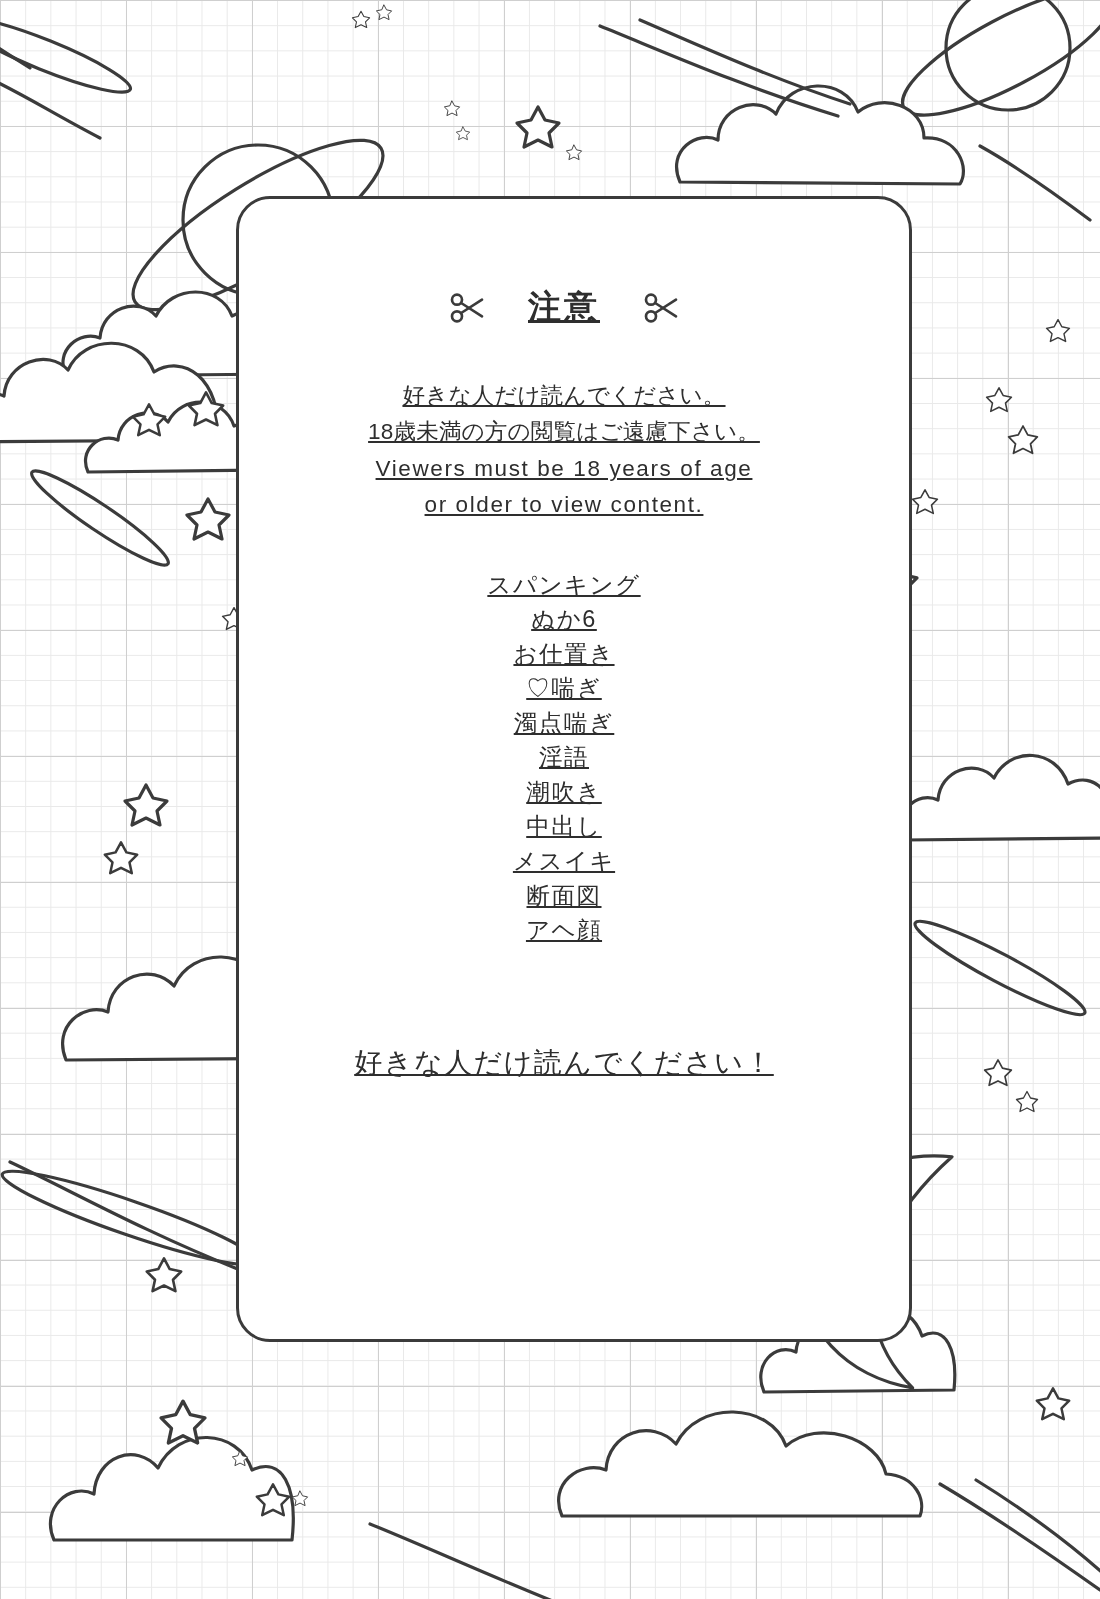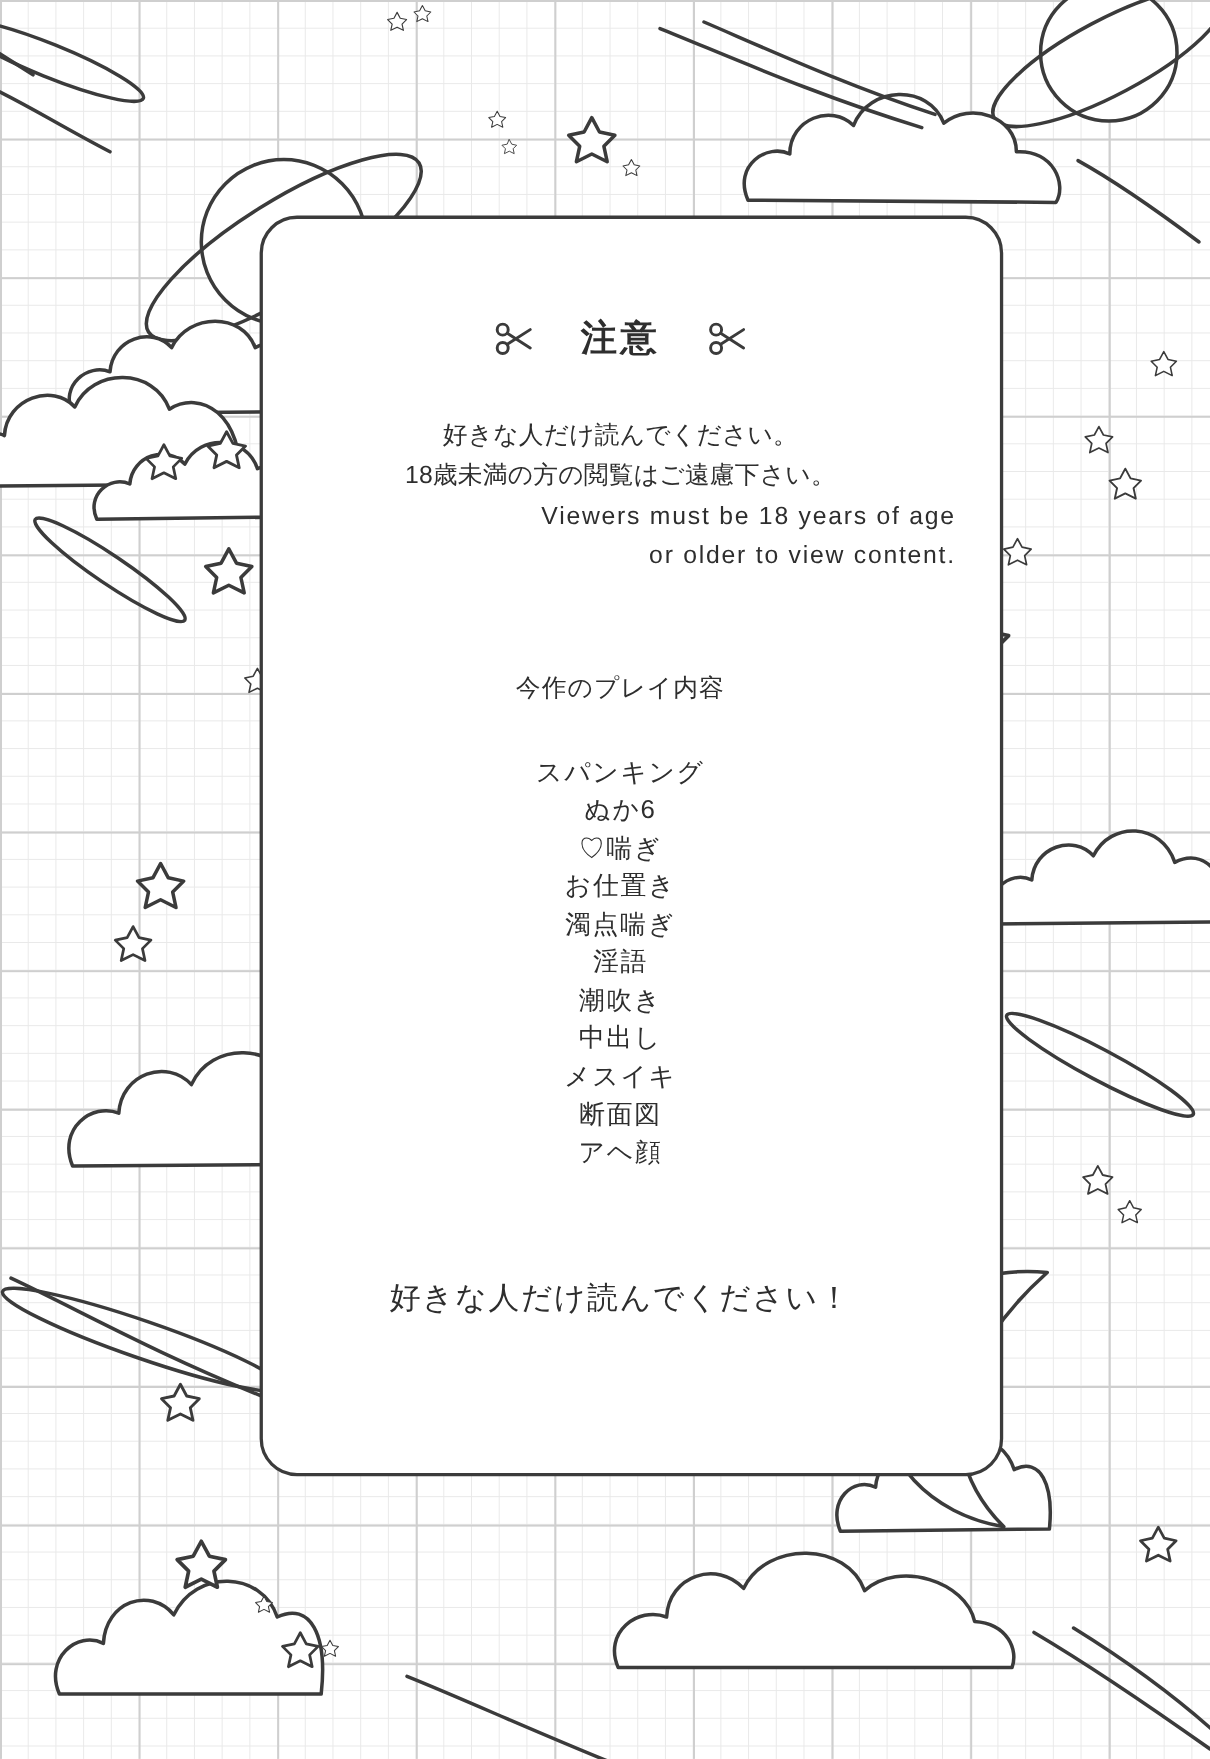--- a/index.html
+++ b/index.html
@@ -82,20 +82,21 @@
     z-index: 5;
   }
 
   .card-inner {
     position: absolute;
     inset: 0;
     padding: 86px 40px 0 20px;
     box-sizing: border-box;
     text-align: center;
     color: #2e2e2e;
+    text-decoration: underline;
   }
 
   .notice-head {
     display: flex;
     align-items: center;
     justify-content: center;
     gap: 44px;
     margin-bottom: 48px;
   }
   .notice-title {
@@ -108,21 +109,20 @@
     height: 30px;
   }
 
   .warn-block {
     font-size: 22.5px;
     line-height: 1.62;
     letter-spacing: 0.2px;
   }
   .warn-en {
     letter-spacing: 1.6px;
-    text-align: right;
   }
 
   .section-title {
     margin-top: 86px;
     font-size: 22.5px;
     letter-spacing: 1px;
   }
 
   .play-list {
     margin-top: 44px;
@@ -327,27 +327,26 @@
         </svg>
       </div>
 
       <div class="warn-block">
         <div>好きな人だけ読んでください。</div>
         <div>18歳未満の方の閲覧はご遠慮下さい。</div>
         <div class="warn-en">Viewers must be 18 years of age</div>
         <div class="warn-en">or older to view content.</div>
       </div>
 
-      <div class="section-title">今作のプレイ内容</div>
 
       <ul class="play-list">
         <li>スパンキング</li>
         <li>ぬか6</li>
+        <li>お仕置き</li>
         <li>♡喘ぎ</li>
-        <li>お仕置き</li>
         <li>濁点喘ぎ</li>
         <li>淫語</li>
         <li>潮吹き</li>
         <li>中出し</li>
         <li>メスイキ</li>
         <li>断面図</li>
         <li>アヘ顔</li>
       </ul>
 
       <div class="closing">好きな人だけ読んでください！</div>

